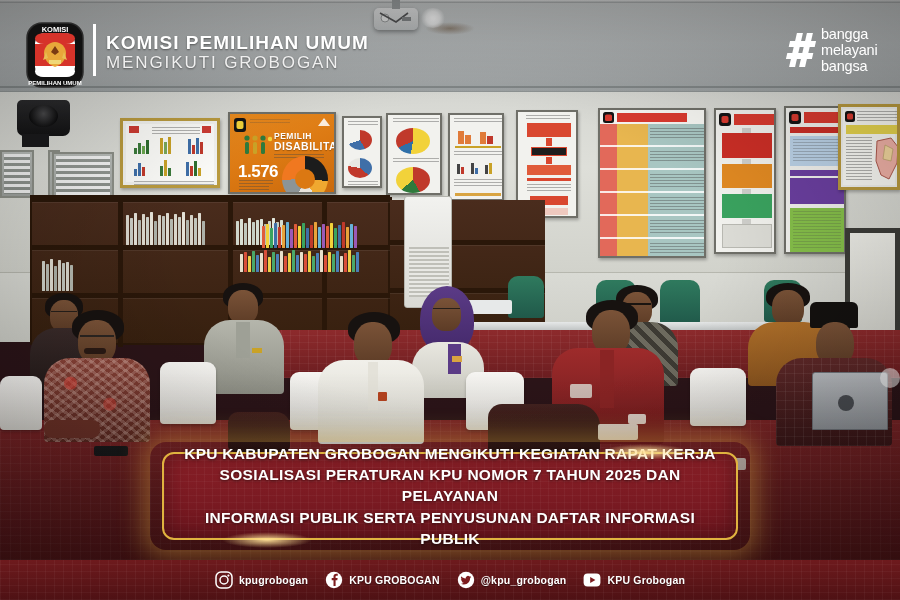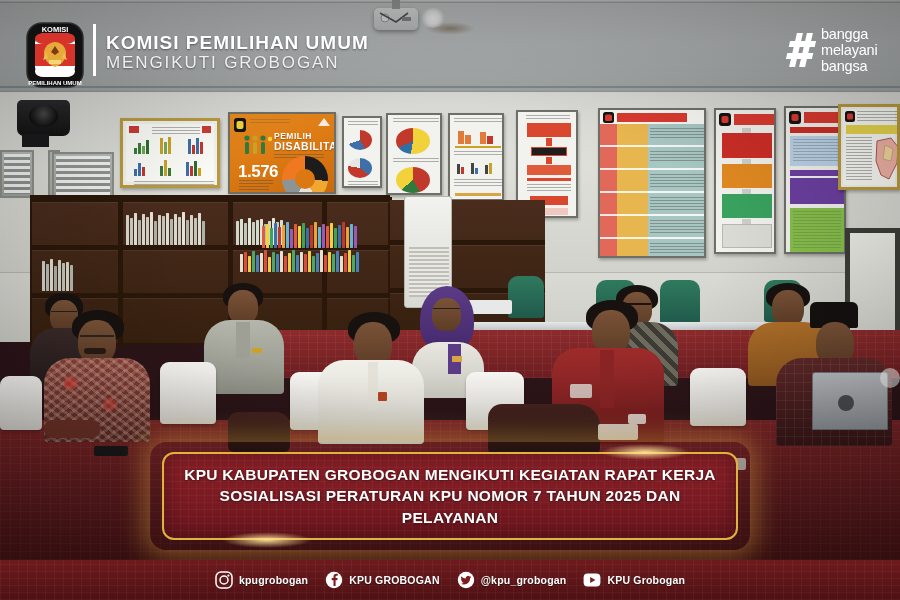--- a/index.html
+++ b/index.html
@@ -888,20 +888,21 @@
     </div>
   </div>
 
   <div class="caption-glow"></div>
   <div class="corner-glow" style="left:600px; top:444px;"></div>
   <div class="corner-glow" style="left:222px; top:532px;"></div>
   <div class="caption">
     <div class="caption-text">
       <span style="display:block">KPU KABUPATEN GROBOGAN MENGIKUTI KEGIATAN RAPAT KERJA</span>
       <span style="display:block">SOSIALISASI PERATURAN KPU NOMOR 7 TAHUN 2025 DAN PELAYANAN</span>
+      <span style="display:block">INFORMASI PUBLIK SERTA PENYUSUNAN DAFTAR INFORMASI PUBLIK</span>
     </div>
   </div>
 
   <div class="footer">
 
 
     <div class="social">
       <span class="sico">
         <svg width="18" height="18" viewBox="0 0 18 18">
           <rect x="1" y="1" width="16" height="16" rx="5" fill="none" stroke="#fff" stroke-width="1.5"></rect>

